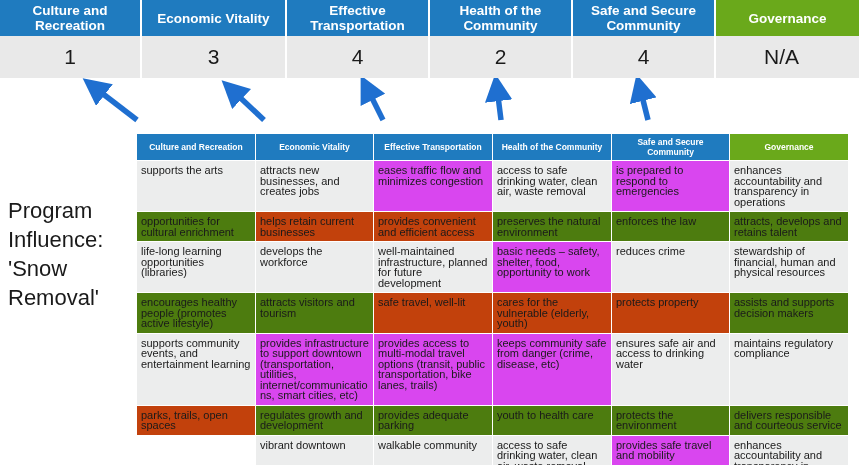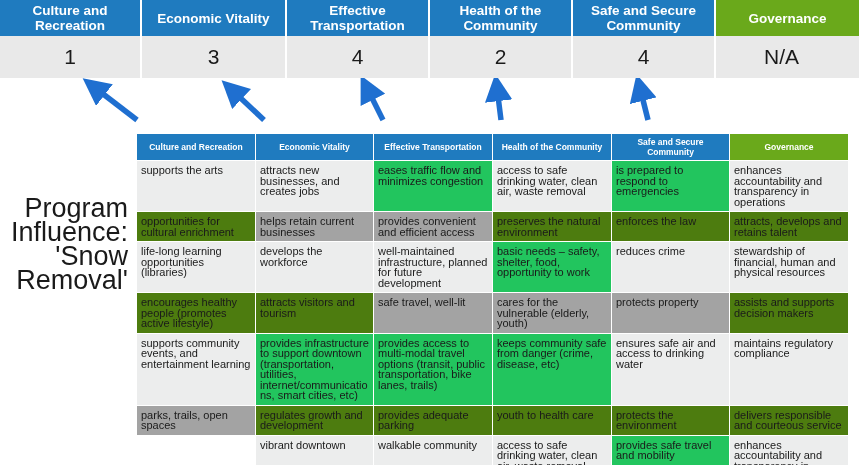--- a/index.html
+++ b/index.html
@@ -70,24 +70,24 @@
     width: 859px;
     height: 55px;
   }
 
   
   #caption {
     position: absolute;
     left: 8px;
     top: 196px;
     width: 120px;
-    font-size: 27px;
-    line-height: 24px;
+    font-size: 22px;
+    line-height: 29px;
     color: #1a1a1a;
-    text-align: right;
+    text-align: left;
   }
 
   
   #matrix {
     position: absolute;
     left: 136px;
     top: 133px;
     width: 712px;
     border-collapse: collapse;
     table-layout: fixed;
@@ -109,24 +109,24 @@
   #matrix td {
     font-size: 11px;
     line-height: 10.5px;
     color: #1a1a1a;
     vertical-align: top;
     padding: 4px 4px;
     border: 1px solid #ffffff;
     background: #eceded;
     word-wrap: break-word;
   }
-  #matrix td.hl { background: #22c55e; }
+  #matrix td.hl { background: #d946ef; }
   #matrix td.empty { background: #ffffff; border-color: #ffffff; }
   #matrix tr.alt td { background: #4d7c0f; }
-  #matrix tr.alt td.hl { background: #a3a3a3; }
+  #matrix tr.alt td.hl { background: #c2410c; }
 </style>
 </head>
 <body>
 
 <div id="top-band">
   <div class="top-col blue" style="width:142px">
       <span>Culture and Recreation</span>
     </div>
   <div class="top-col blue" style="width:145px">
       <span>Economic Vitality</span>

